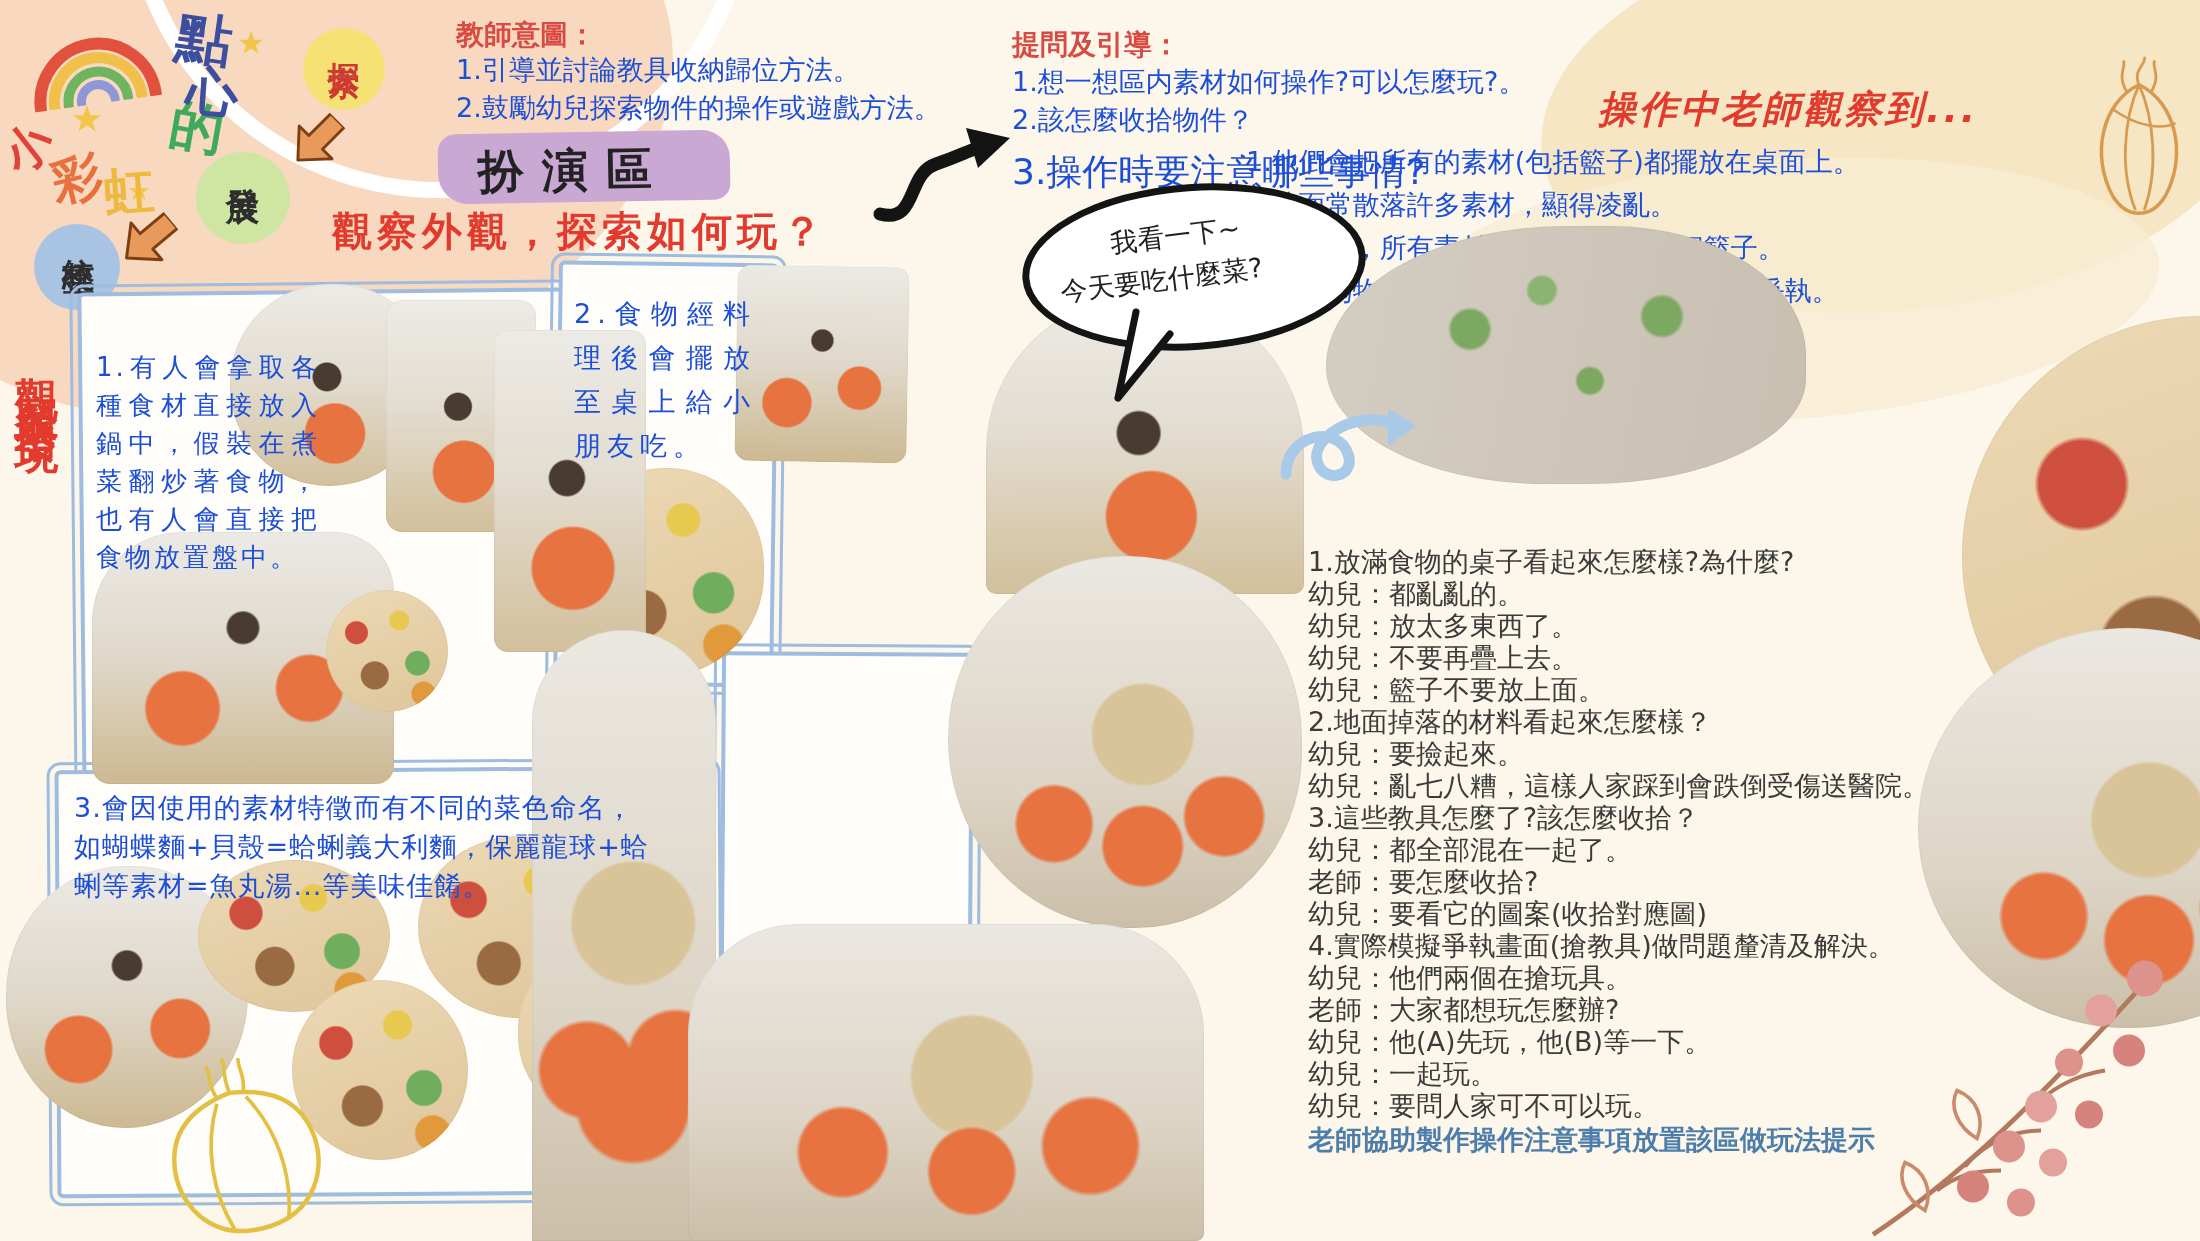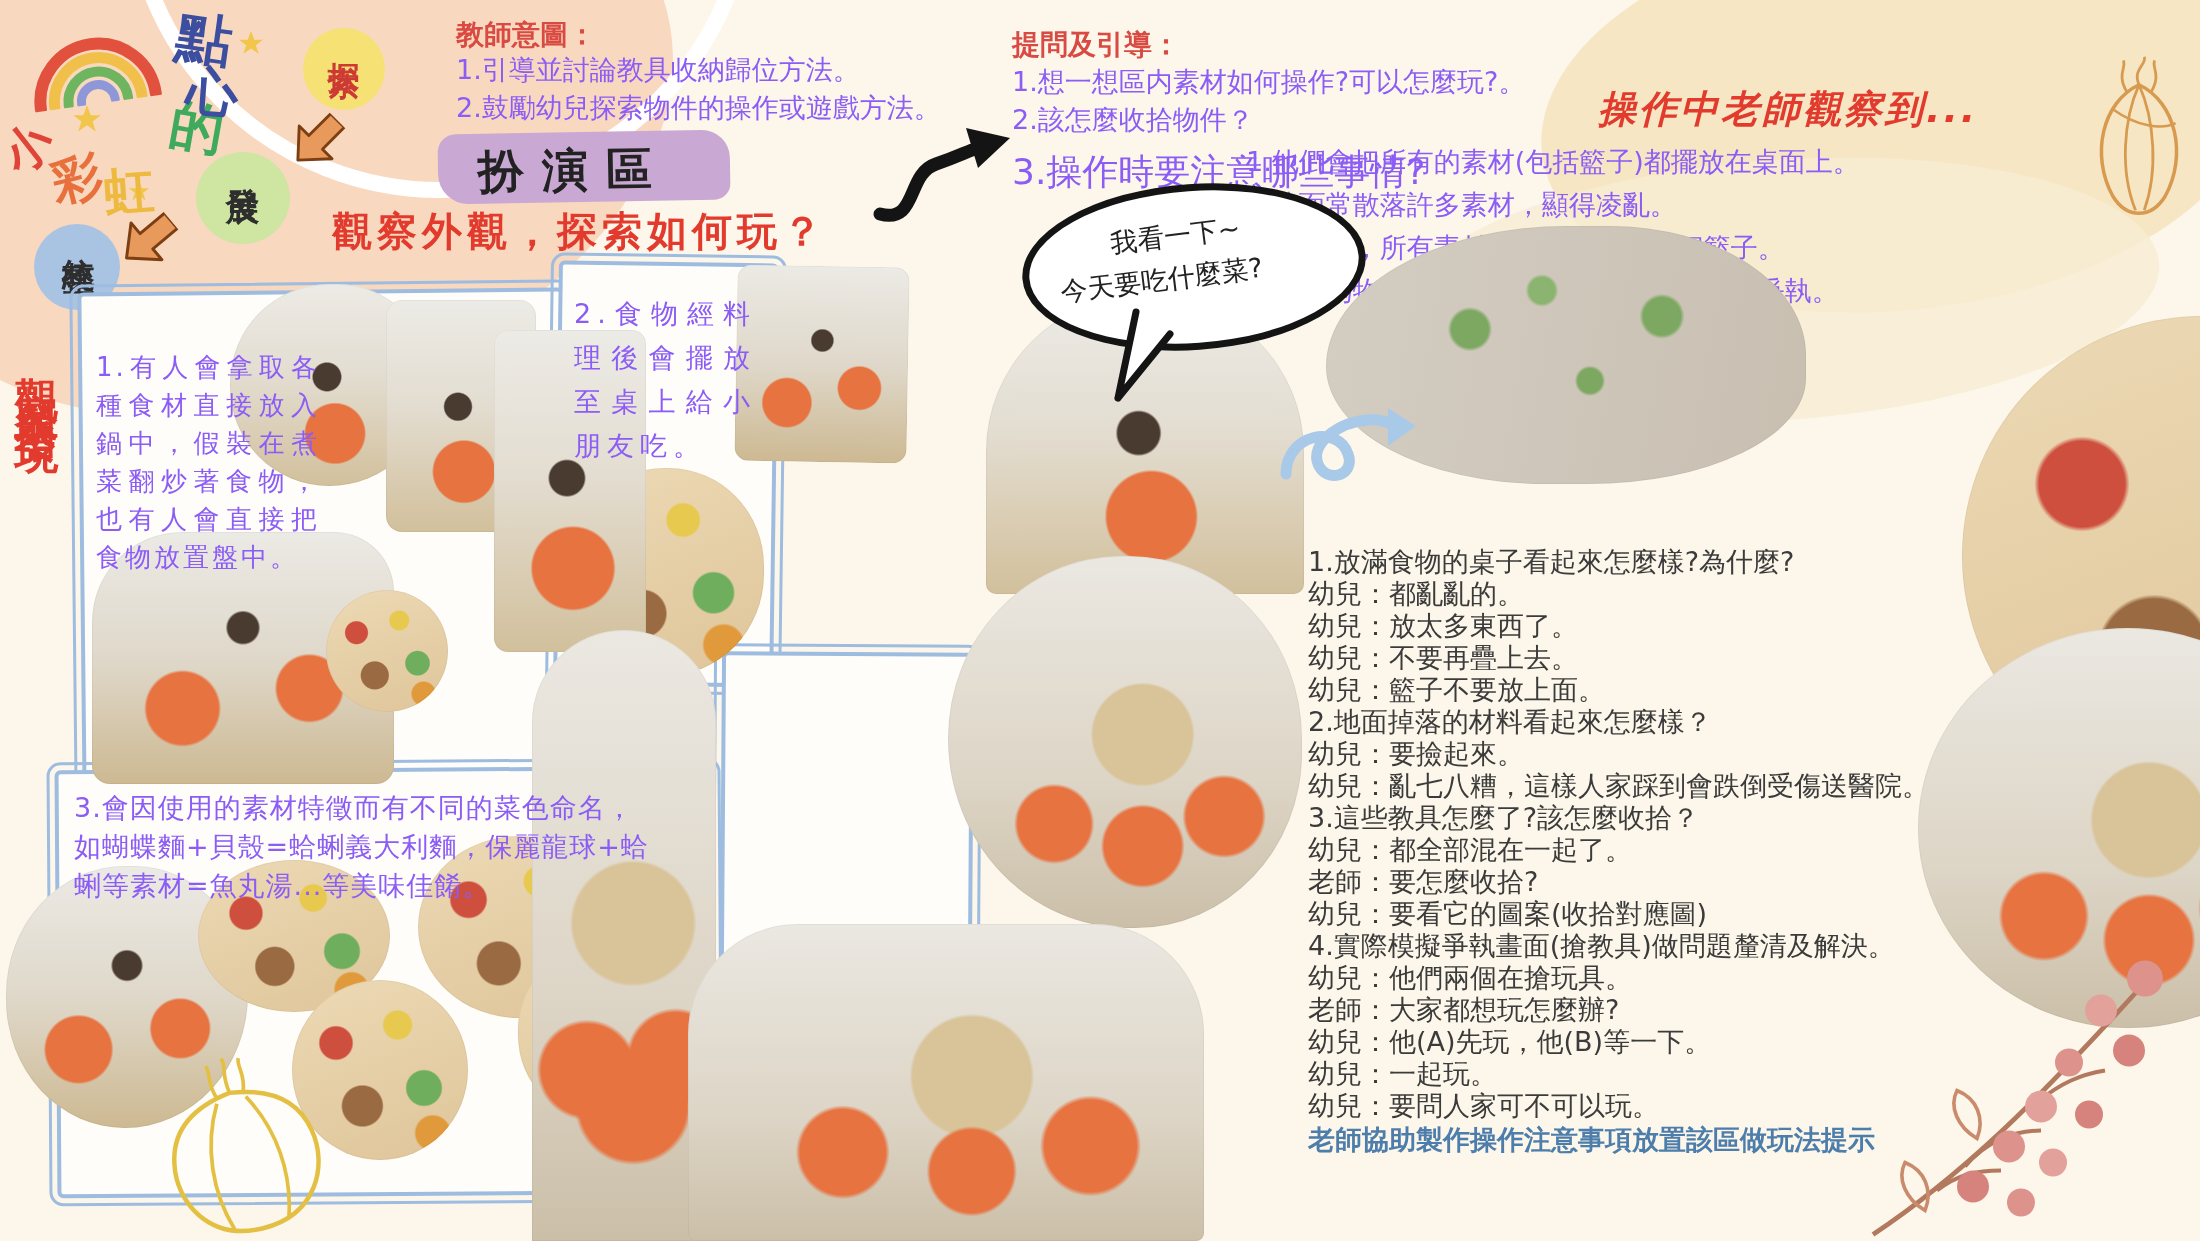--- a/index.html
+++ b/index.html
@@ -2,21 +2,21 @@
 <html><head>
 <meta charset="utf-8">
 <style>
   html,body{margin:0;padding:0;background:#ddd;}
   .board{position:relative;width:2200px;height:1241px;overflow:hidden;background:#fcf7ea;
          font-family:"DejaVu Sans",sans-serif;color:#3b3b3b;}
   .abs{position:absolute;}
   .blob{border-radius:50%;}
   .red-head{color:#d84a42;font-weight:bold;}
   .hand-red{color:#e23b2e;font-weight:bold;}
-  .body-txt{color:#8b5cf6;}
+  .body-txt{color:#1d4ed8;}
   .frame{background:#fffdf9;border:4px solid #9dbcdf;outline:3px solid #9dbcdf;outline-offset:5px;border-radius:6px;}
   
   .ph{box-shadow:0 0 0 1px rgba(0,0,0,0.04) inset;}
   .ph-classroom{background:
       radial-gradient(circle at 52% 74%, #e77341 0 16%, rgba(0,0,0,0) 17%),
       radial-gradient(circle at 48% 46%, #4a3b30 0 9%, rgba(0,0,0,0) 10%),
       linear-gradient(180deg,#edebe6 0%,#e3ddd1 45%,#d2c09c 100%);}
   .ph-classroom2{background:
       radial-gradient(circle at 30% 70%, #e77341 0 13%, rgba(0,0,0,0) 14%),
       radial-gradient(circle at 72% 62%, #e77341 0 12%, rgba(0,0,0,0) 13%),

